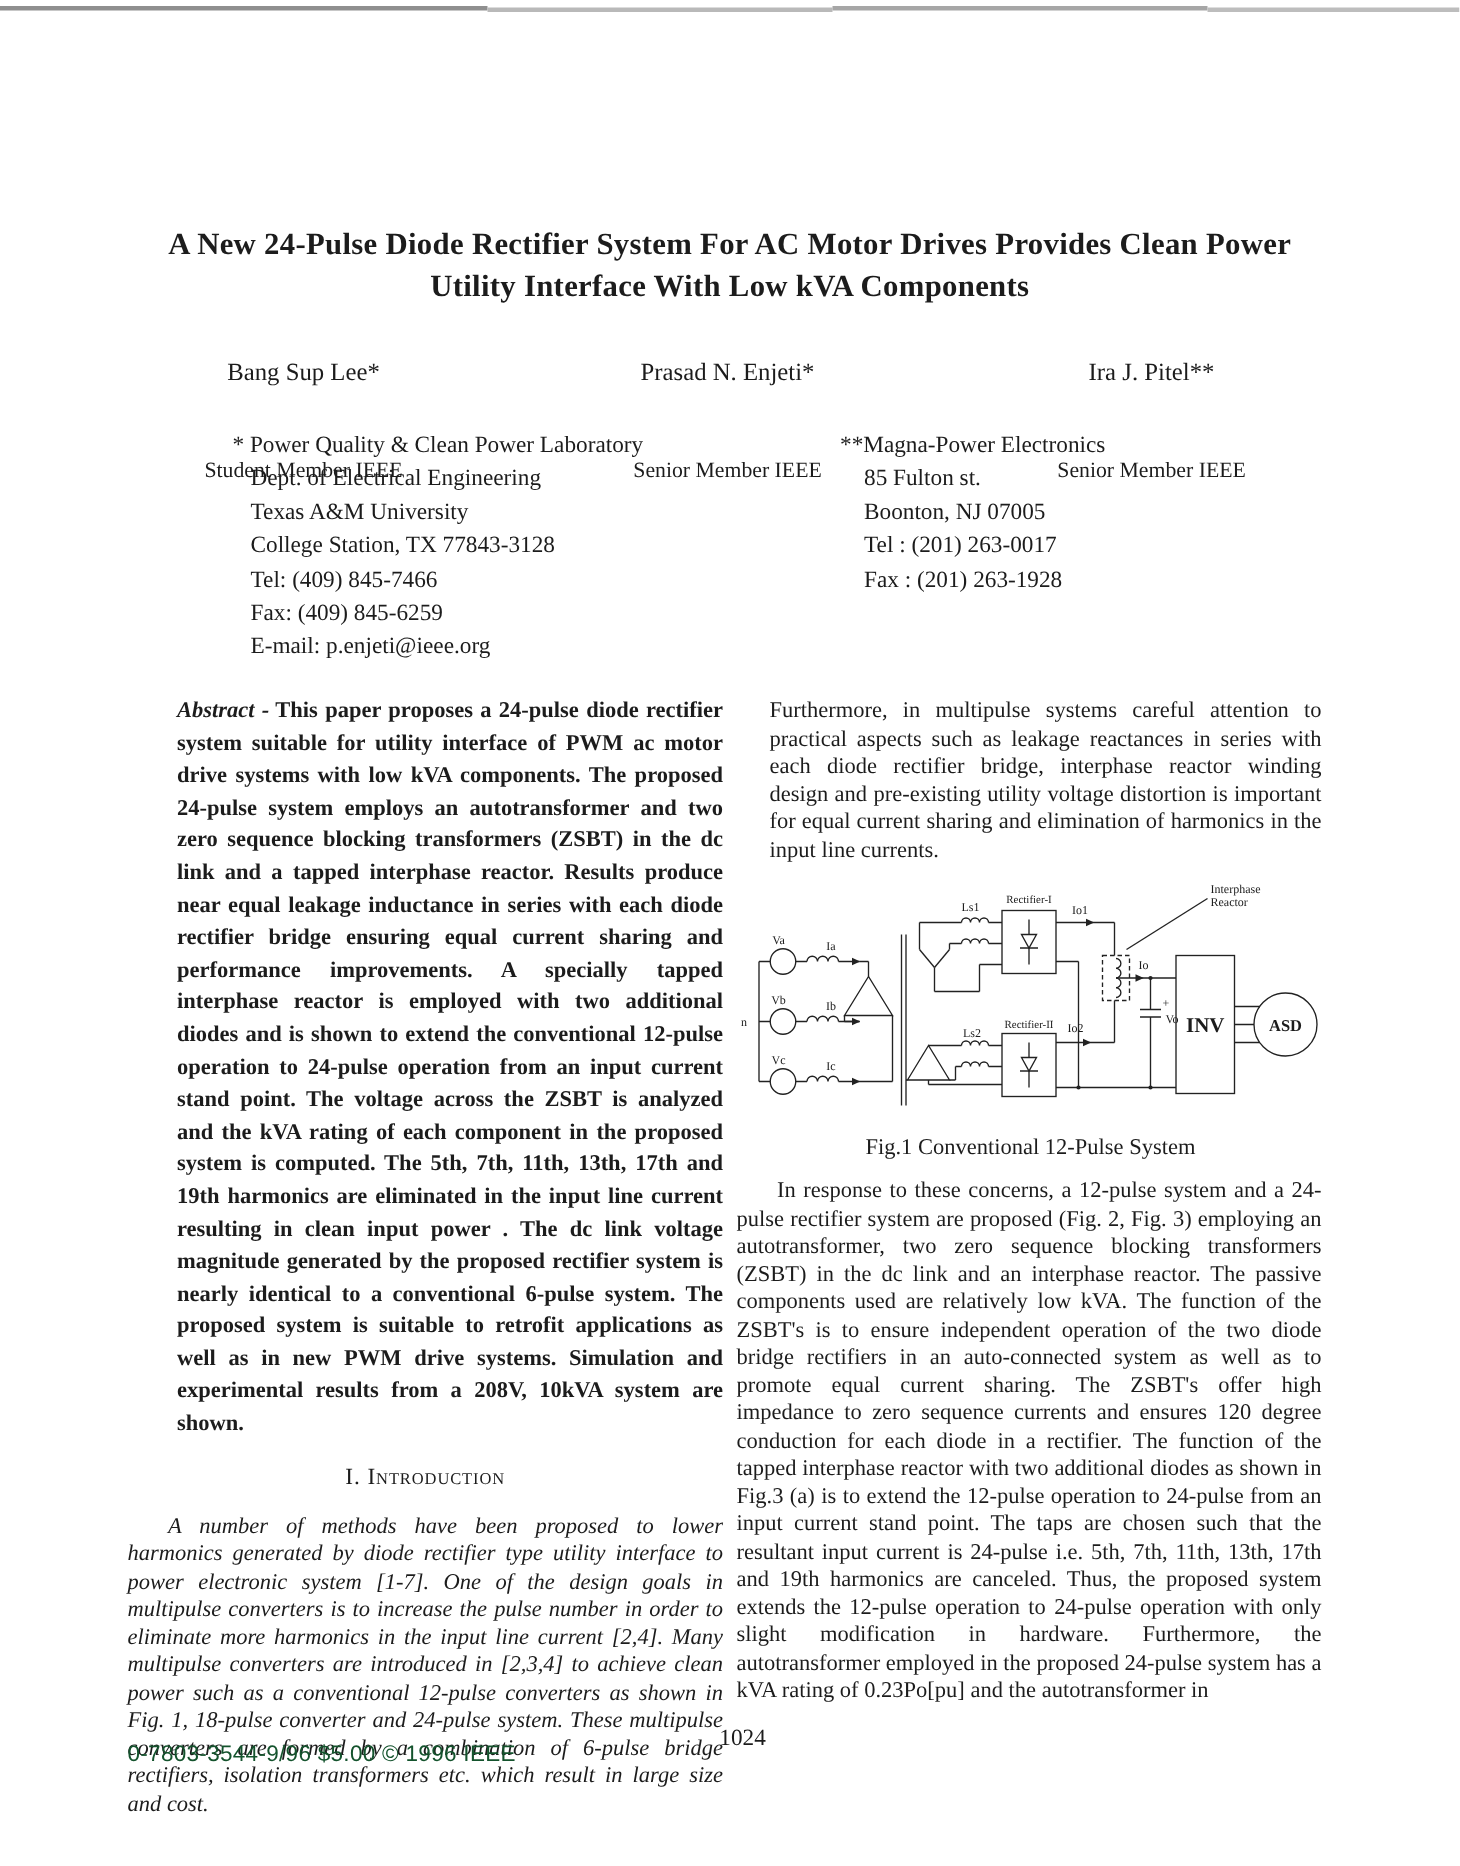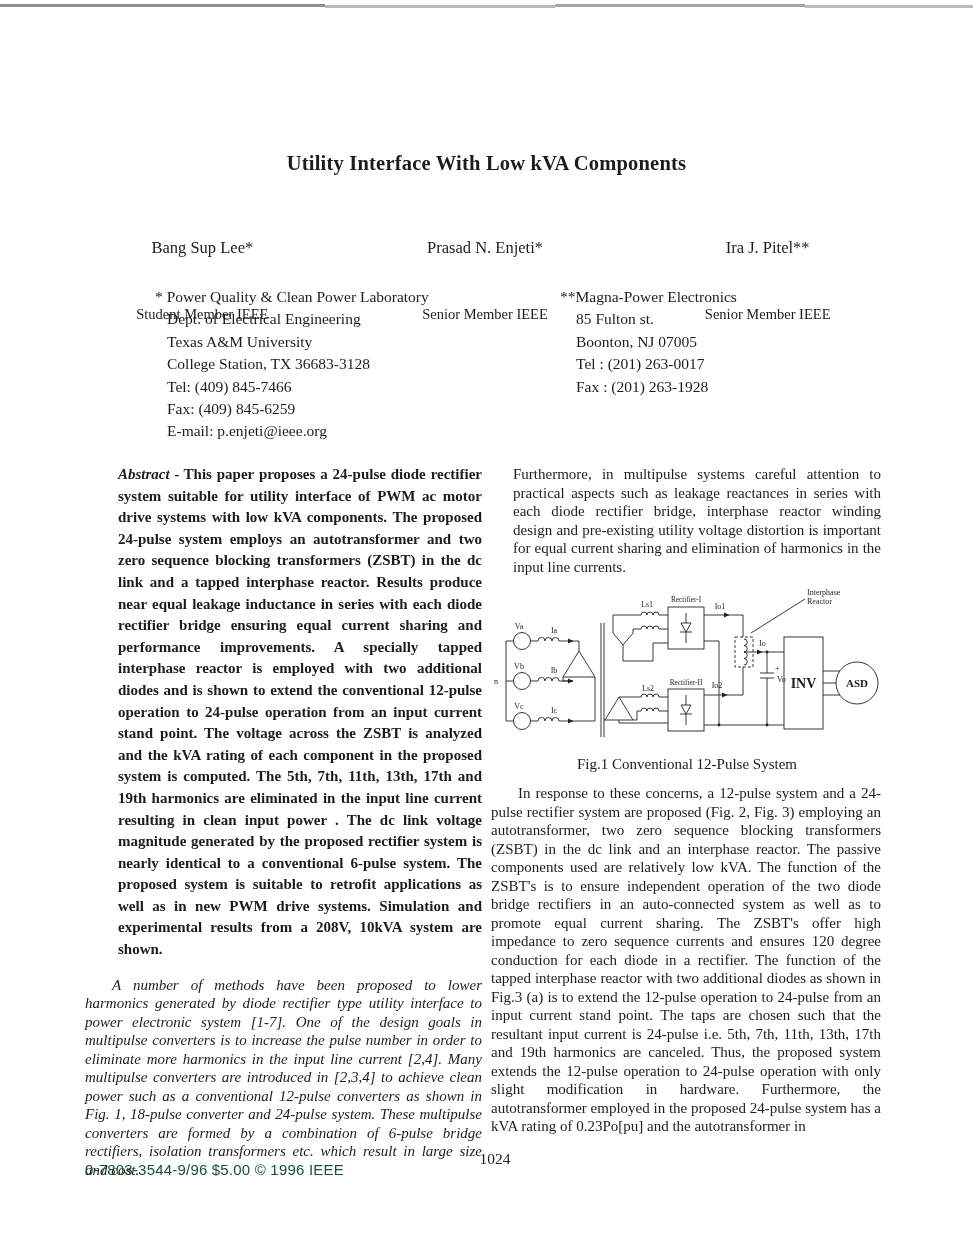--- a/index.html
+++ b/index.html
@@ -92,20 +92,21 @@
 <body>
 
 <div class="scan-edge">
   <div class="seg seg1"></div>
   <div class="seg seg2"></div>
   <div class="seg seg3"></div>
   <div class="seg seg4"></div>
 </div>
 
 <div class="title">
+  <div>A New 24-Pulse Diode Rectifier System For AC Motor Drives Provides Clean Power</div>
   <div>Utility Interface With Low kVA Components</div>
 </div>
 
 <div class="authors">
   <div class="author">
     <div class="name">Bang Sup Lee*</div>
     <div class="member">Student Member IEEE</div>
   </div>
   <div class="author">
     <div class="name">Prasad N. Enjeti*</div>
@@ -114,38 +115,39 @@
   <div class="author">
     <div class="name">Ira J. Pitel**</div>
     <div class="member">Senior Member IEEE</div>
   </div>
 </div>
 
 <div class="affil-left">
   <div class="affil-line">* Power Quality &amp; Clean Power Laboratory</div>
   <div class="affil-line hang">Dept. of Electrical Engineering</div>
   <div class="affil-line hang">Texas A&amp;M University</div>
-  <div class="affil-line hang">College Station, TX 36683-3128</div>
+  <div class="affil-line hang">College Station, TX 77843-3128</div>
   <div class="affil-line hang">Tel: (409) 845-7466</div>
   <div class="affil-line hang">Fax: (409) 845-6259</div>
   <div class="affil-line hang">E-mail: p.enjeti@ieee.org</div>
 </div>
 
 <div class="affil-right">
   <div class="affil-line">**Magna-Power Electronics</div>
   <div class="affil-line hang">85 Fulton st.</div>
   <div class="affil-line hang">Boonton, NJ 07005</div>
   <div class="affil-line hang">Tel : (201) 263-0017</div>
   <div class="affil-line hang">Fax : (201) 263-1928</div>
 </div>
 
 <div class="columns">
 
   <div class="col-left">
     <p class="abstract"><span class="ab-label">Abstract -</span><span>This paper proposes a 24-pulse diode rectifier system suitable for utility interface of PWM ac motor drive systems with low kVA components. The proposed 24-pulse system employs an autotransformer and two zero sequence blocking transformers (ZSBT) in the dc link and a tapped interphase reactor. Results produce near equal leakage inductance in series with each diode rectifier bridge ensuring equal current sharing and performance improvements. A specially tapped interphase reactor is employed with two additional diodes and is shown to extend the conventional 12-pulse operation to 24-pulse operation from an input current stand point. The voltage across the ZSBT is analyzed and the kVA rating of each component in the proposed system is computed. The 5th, 7th, 11th, 13th, 17th and 19th harmonics are eliminated in the input line current resulting in clean input power . The dc link voltage magnitude generated by the proposed rectifier system is nearly identical to a conventional 6-pulse system. The proposed system is suitable to retrofit applications as well as in new PWM drive systems. Simulation and experimental results from a 208V, 10kVA system are shown.</span></p>
+    <h2 class="sec-head">I. Introduction</h2>
     <p class="body-par indent">A number of methods have been proposed to lower harmonics generated by diode rectifier type utility interface to power electronic system [1-7]. One of the design goals in multipulse converters is to increase the pulse number in order to eliminate more harmonics in the input line current [2,4]. Many multipulse converters are introduced in [2,3,4] to achieve clean power such as a conventional 12-pulse converters as shown in Fig. 1, 18-pulse converter and 24-pulse system. These multipulse converters are formed by a combination of 6-pulse bridge rectifiers, isolation transformers etc. which result in large size and cost.</p>
   </div>
 
   <div class="col-right">
     <p class="body-par p1">Furthermore, in multipulse systems careful attention to practical aspects such as leakage reactances in series with each diode rectifier bridge, interphase reactor winding design and pre-existing utility voltage distortion is important for equal current sharing and elimination of harmonics in the input line currents.</p>
 
     <div class="figure-wrap">
       <svg width="390" height="166" viewBox="0 0 390 166">
 
         <text class="lbl" x="1" y="101">n</text>

